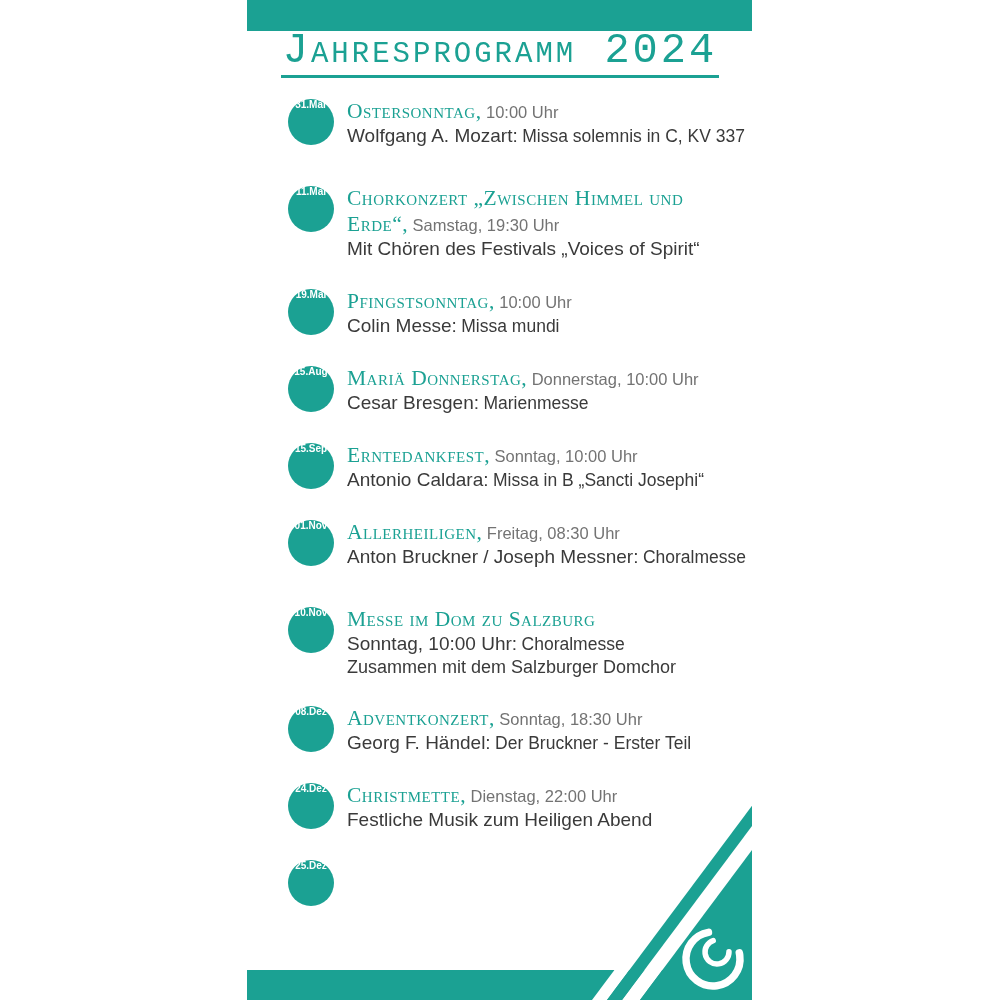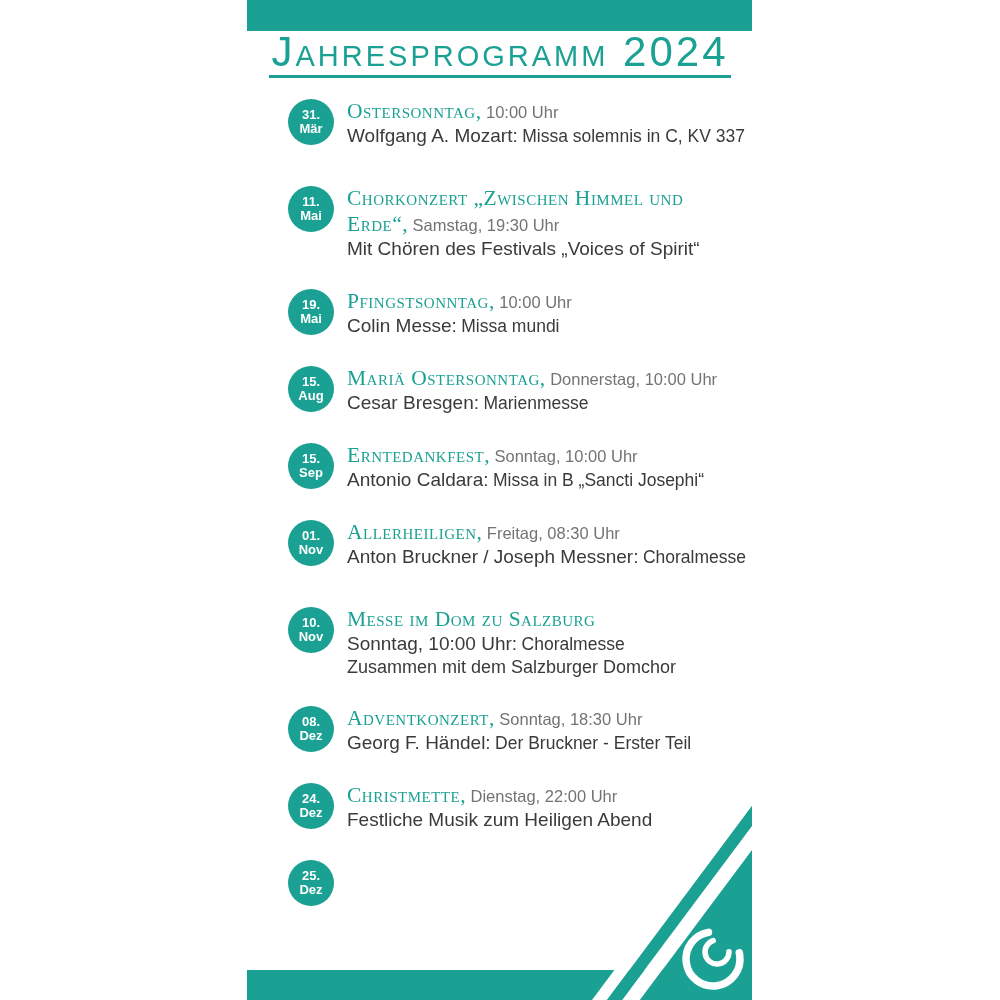--- a/index.html
+++ b/index.html
@@ -3,31 +3,31 @@
 <meta charset="utf-8">
 <style>
   html,body{margin:0;padding:0;background:#ffffff;}
   body{width:1000px;height:1000px;font-family:"Liberation Sans",sans-serif;position:relative;overflow:hidden;}
   .flyer{position:relative;width:520px;height:1000px;margin-left:240px;background:#fff;}
 
   .topbar{position:absolute;top:0;left:7px;right:8px;height:31px;background:var(--accent);}
   .bottombar{position:absolute;bottom:0;left:7px;right:8px;height:30px;background:var(--accent);}
 
   .title-wrap{position:relative;padding-top:29px;text-align:center;}
-  .page-title{display:inline-block;font-family:Liberation Sans, sans-serif;font-variant:small-caps;
+  .page-title{display:inline-block;font-family:Liberation Mono, monospace;font-variant:small-caps;
     font-size:42px;line-height:1.08;letter-spacing:3px;color:var(--accent);
     border-bottom:3px solid var(--accent);padding:0 2px 1px 2px;}
 
   .events{margin:21px 0 0 48px;}
   .event{display:flex;gap:13px;margin-bottom:28px;}
   .event:nth-child(1),.event:nth-child(6){margin-bottom:38px;}
 
   .date-badge{flex:0 0 46px;width:46px;height:46px;border-radius:50%;background:var(--accent);
-    color:#fff;display:flex;flex-direction:column;align-items:center;justify-content:center;
-    font-weight:bold;font-size:13px;line-height:1.12;}
+    color:#fff;display:flex;flex-direction:row;justify-content:center;
+    font-weight:bold;font-size:10px;line-height:1.12;}
 
   .event-body{width:400px;}
   .event-head{line-height:25px;}
   .event-title{font-family:"Liberation Serif",serif;font-variant:small-caps;font-size:21.5px;
     letter-spacing:0.5px;color:var(--accent);}
   .event-time{font-size:16.5px;color:#737373;}
   .event-time:empty{display:none;}
   .event-line{line-height:22px;color:#3a3a3a;}
   .detail-prefix{font-size:19px;}
   .detail-emphasis{font-size:17.5px;}
@@ -102,21 +102,21 @@
       </div>
     </div>
 
     <div class="event">
       <div class="date-badge">
         <span>15.</span>
         <span>Aug</span>
       </div>
       <div class="event-body">
         <div class="event-head">
-          <span class="event-title">Mariä Ostersonntag,</span>
+          <span class="event-title">Mariä Donnerstag,</span>
           <span class="event-time">Donnerstag, 10:00 Uhr</span>
         </div>
         <div class="event-line">
           <span class="detail-prefix">Cesar Bresgen:</span>
           <span class="detail-emphasis">Marienmesse</span>
         </div>
 
       </div>
     </div>
 

